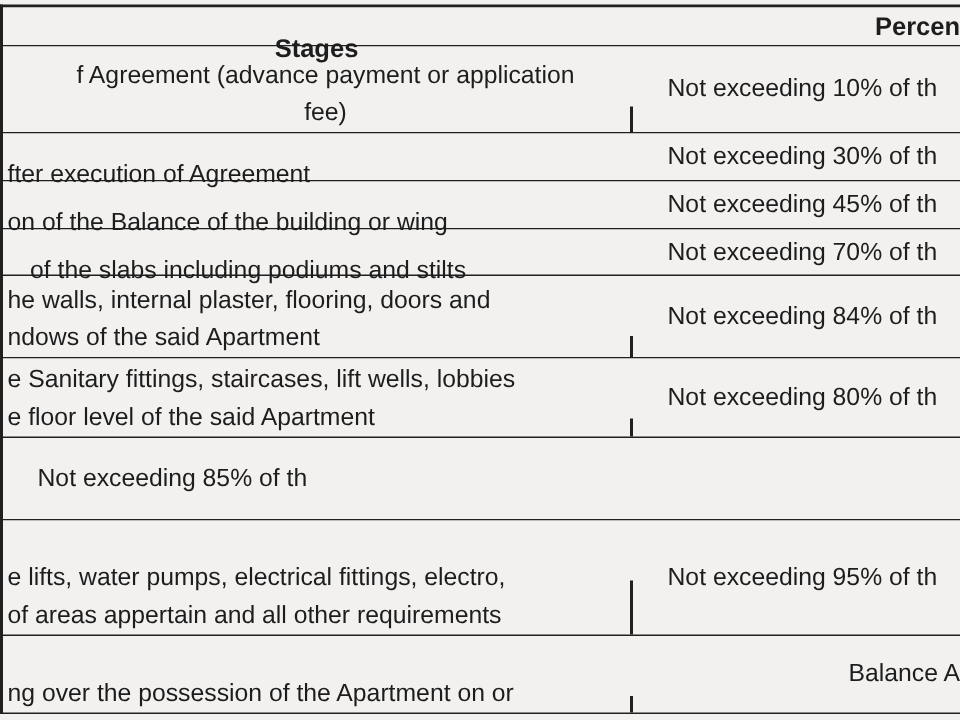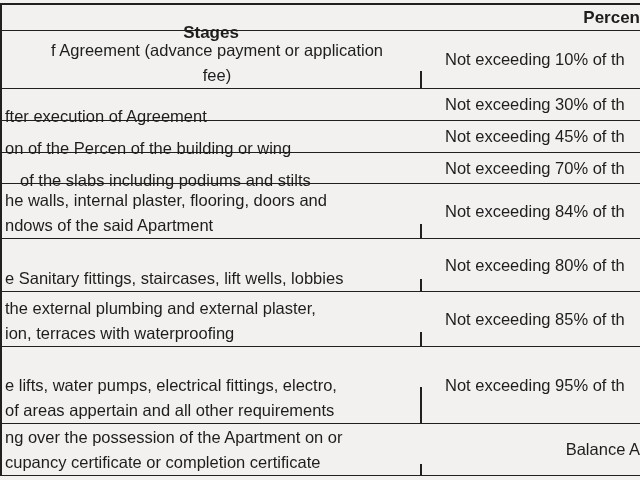--- a/index.html
+++ b/index.html
@@ -86,21 +86,21 @@
     <div class="c-stage">
       <div class="line">fter execution of Agreement</div>
     </div>
     <div class="c-pct">
       <span>Not exceeding 30% of th</span>
     </div>
   </div>
 
   <div class="row r3">
     <div class="c-stage">
-      <div class="line">on of the Percen of the building or wing</div>
+      <div class="line">on of the Balance of the building or wing</div>
     </div>
     <div class="c-pct">
       <span>Not exceeding 45% of th</span>
     </div>
   </div>
 
   <div class="row r4">
     <div class="c-stage">
       <div class="line">of the slabs including podiums and stilts</div>
     </div>
@@ -115,49 +115,45 @@
       <div class="line">ndows of the said Apartment</div>
     </div>
     <div class="c-pct">
       <span>Not exceeding 84% of th</span>
     </div>
   </div>
 
   <div class="row r6">
     <div class="c-stage">
       <div class="line">e Sanitary fittings, staircases, lift wells, lobbies</div>
+      <div class="line">e floor level of the said Apartment</div>
     </div>
     <div class="c-pct">
       <span>Not exceeding 80% of th</span>
     </div>
   </div>
 
   <div class="row r7">
-    <div class="c-stage">
-      <div class="line">the external plumbing and external plaster,</div>
-      <div class="line">ion, terraces with waterproofing</div>
-    </div>
     <div class="c-pct">
       <span>Not exceeding 85% of th</span>
     </div>
   </div>
 
   <div class="row r8">
     <div class="c-stage">
       <div class="line">e lifts, water pumps, electrical fittings, electro,</div>
       <div class="line">of areas appertain and all other requirements</div>
     </div>
     <div class="c-pct">
       <span>Not exceeding 95% of th</span>
     </div>
   </div>
 
   <div class="row r9">
     <div class="c-stage">
       <div class="line">ng over the possession of the Apartment on or</div>
-      <div class="line">cupancy certificate or completion certificate</div>
     </div>
     <div class="c-pct right">
       <span>Balance A</span>
     </div>
   </div>
 
 </div>
 
 </body></html>

